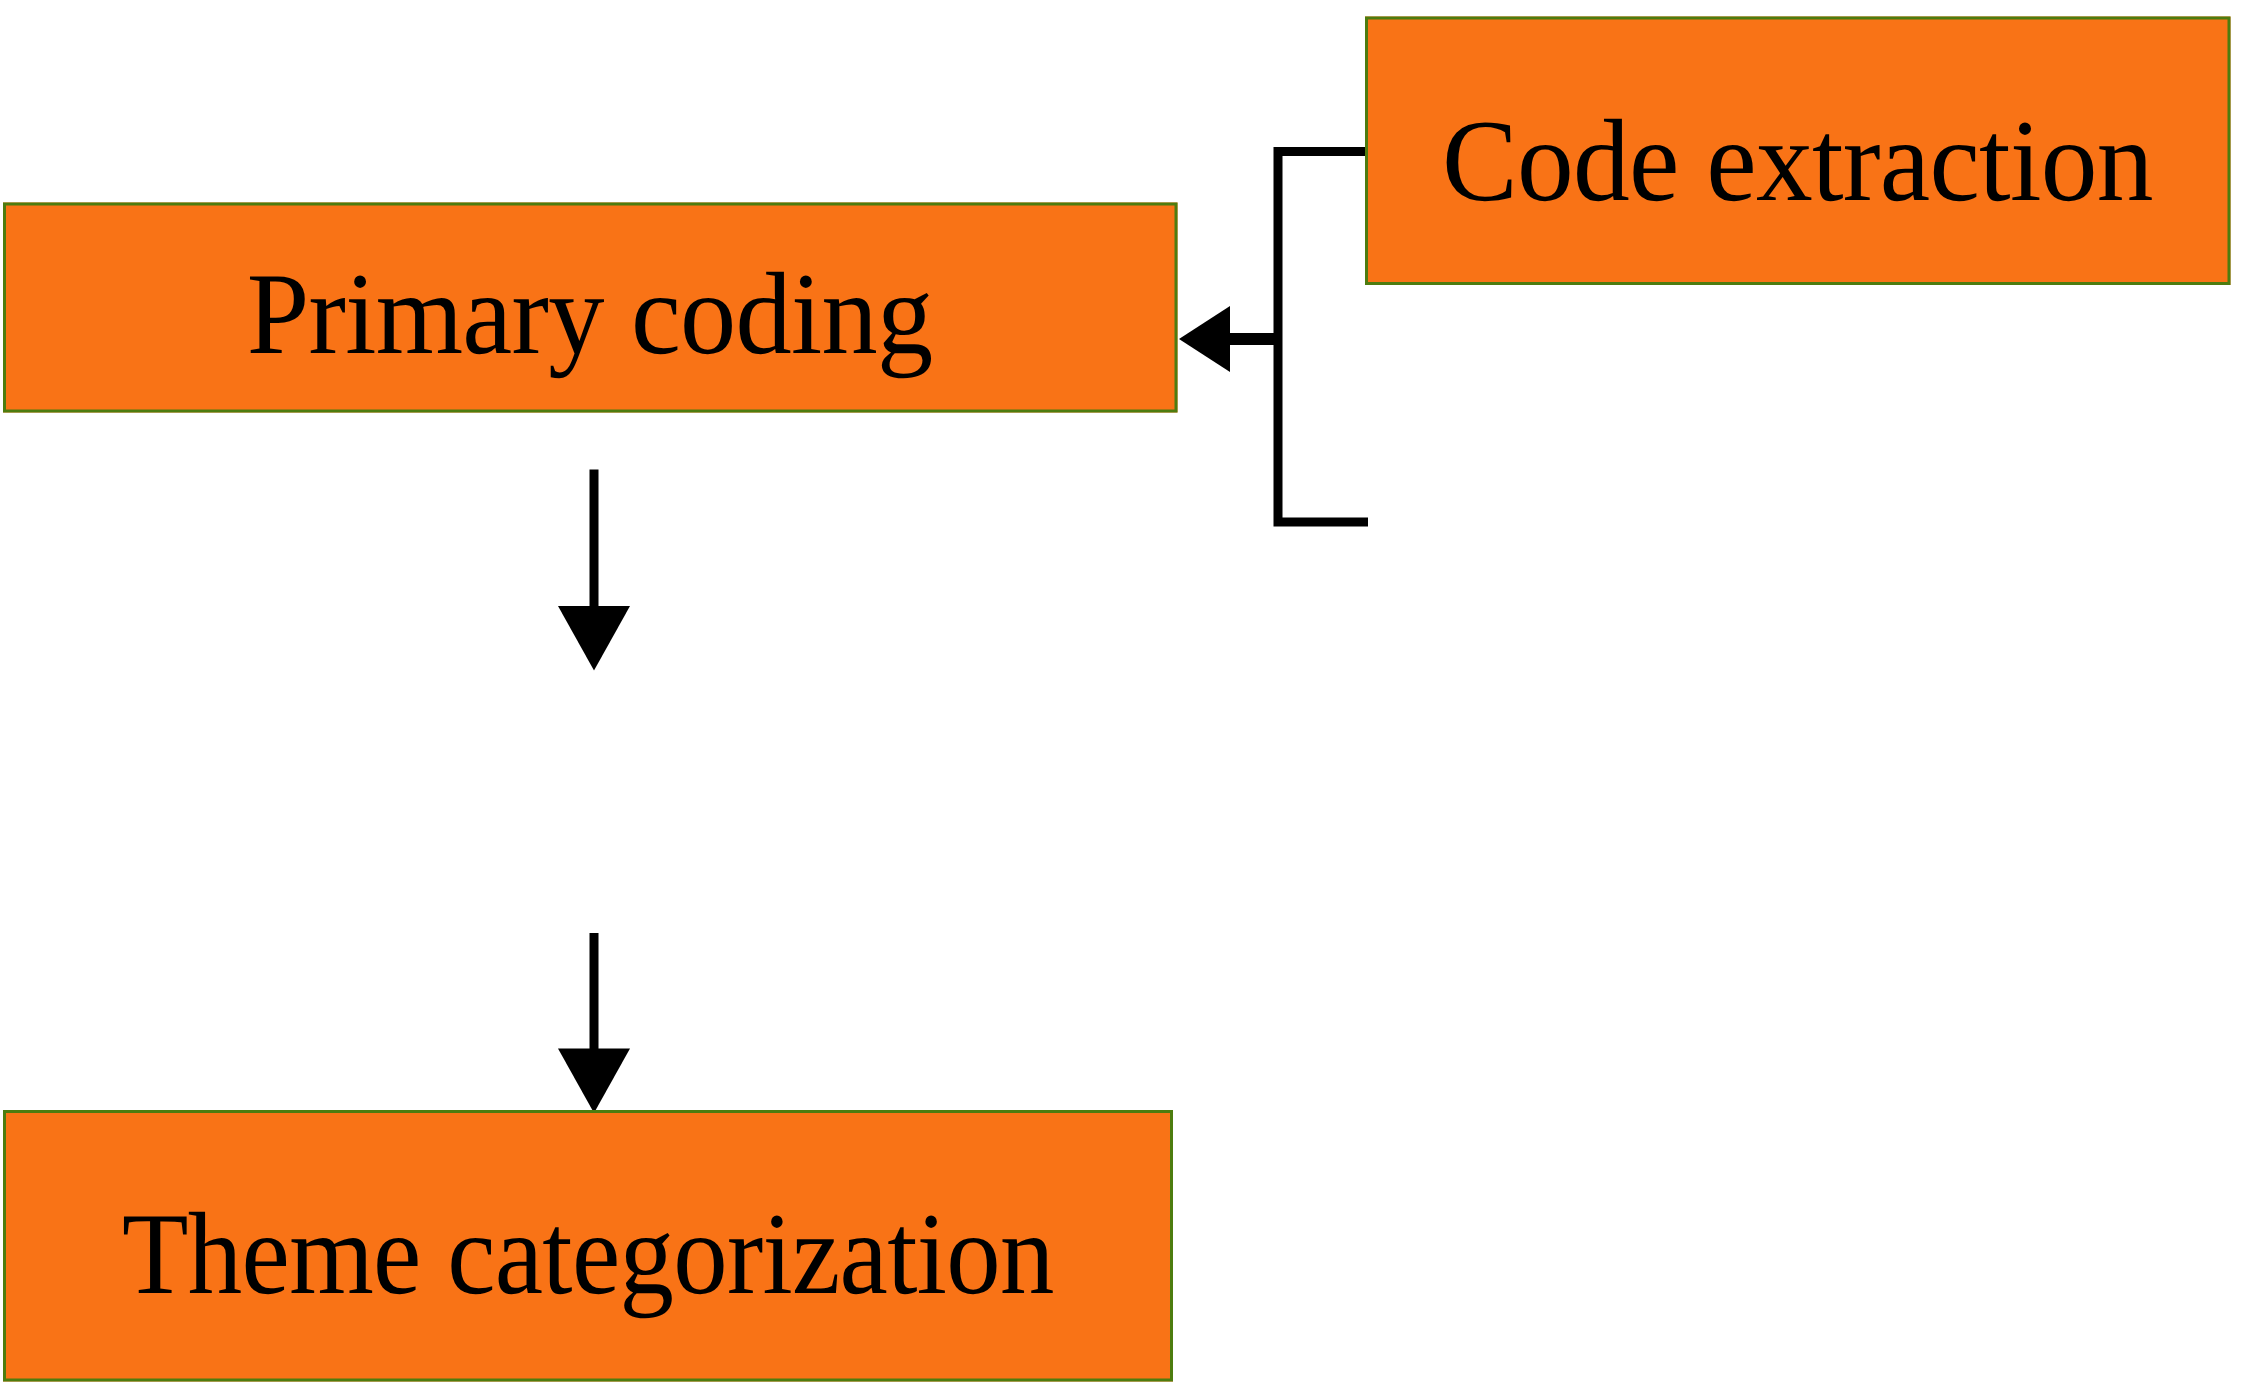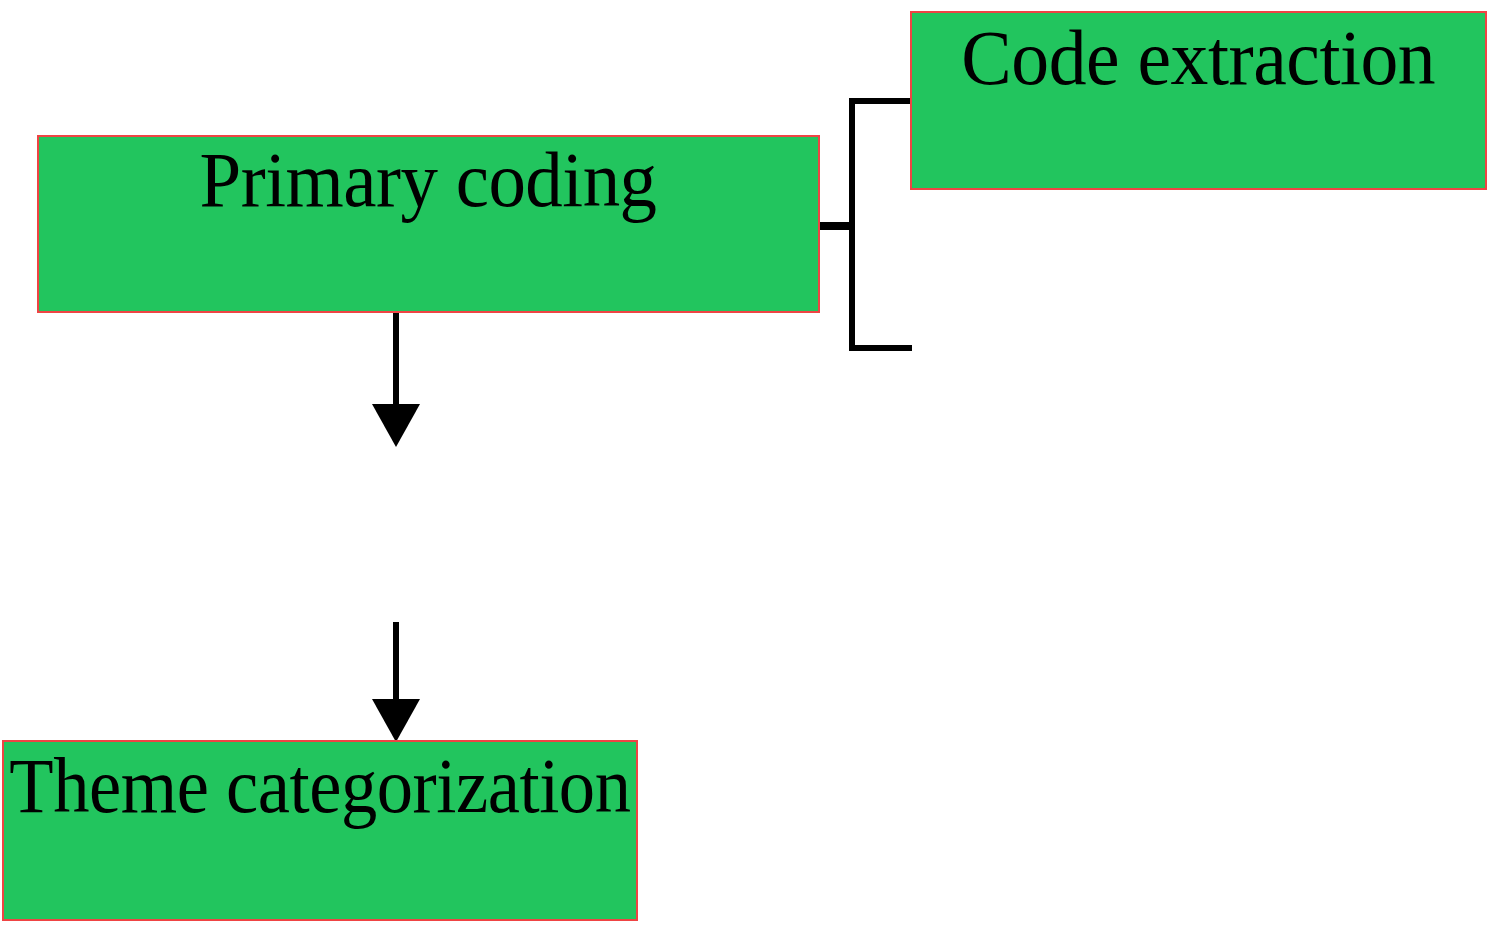--- a/index.html
+++ b/index.html
@@ -12,65 +12,65 @@
     position: relative;
     width: 1499px;
     height: 933px;
     background: #ffffff;
     overflow: hidden;
     font-family: "Liberation Serif", "DejaVu Serif", serif;
   }
   .node {
     position: absolute;
     box-sizing: border-box;
-    background: #22c55e;
-    border: 2px solid #ef4444;
+    background: #f97316;
+    border: 2px solid #4d7c0f;
     display: flex;
-    align-items: flex-start;
+    align-items: center;
     justify-content: center;
   }
   .node-label {
     color: #000000;
     font-family: "Liberation Serif", "DejaVu Serif", serif;
     font-weight: 400;
     white-space: nowrap;
     line-height: 1;
     letter-spacing: -0.5px;
   }
   
   #node-code-extraction {
     left: 910px;  top: 11px;  width: 577px; height: 179px;
   }
   #node-code-extraction .node-label {
     font-size: 78px;
     transform: translateY(6px) scaleX(0.97);
   }
   #node-primary-coding {
-    left: 2px;    top: 135px; width: 783px; height: 178px; margin-left: 35px;
+    left: 2px;    top: 135px; width: 783px; height: 140px;
   }
   #node-primary-coding .node-label {
     font-size: 78px;
     transform: translateY(4px) scaleX(0.96);
   }
   #node-deduplication {
     left: 910px;  top: 258px; width: 577px; height: 177px;
   }
   #node-deduplication .node-label {
     font-size: 78px;
     transform: translateY(6px) scaleX(0.97);
   }
   #node-cluster-coding {
     left: 2px;    top: 445px; width: 784px; height: 177px;
   }
   #node-cluster-coding .node-label {
     font-size: 78px;
     transform: translateY(4px) scaleX(0.96);
   }
   #node-theme-categorization {
-    left: 2px;    top: 740px; width: 636px; height: 181px;
+    left: 2px;    top: 740px; width: 780px; height: 181px;
   }
   #node-theme-categorization .node-label {
     font-size: 78px;
     transform: translateY(5px) scaleX(0.93);
   }
   
   .edge {
     position: absolute;
     left: 0;
     top: 0;

